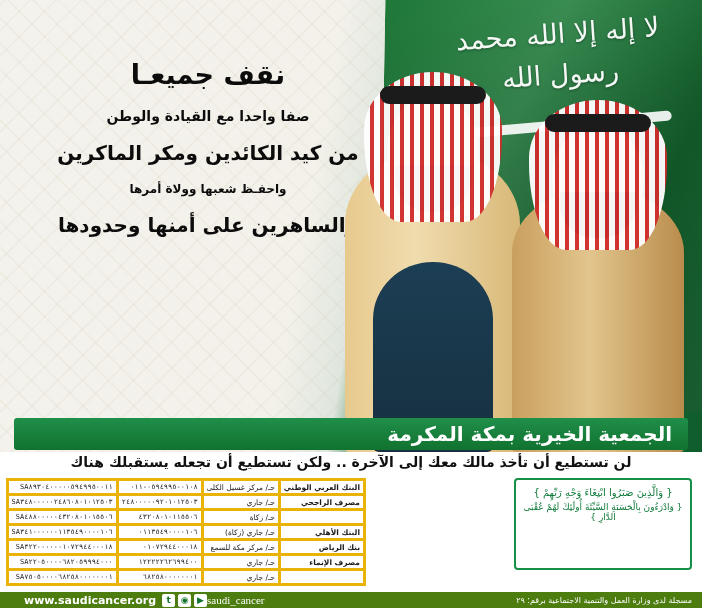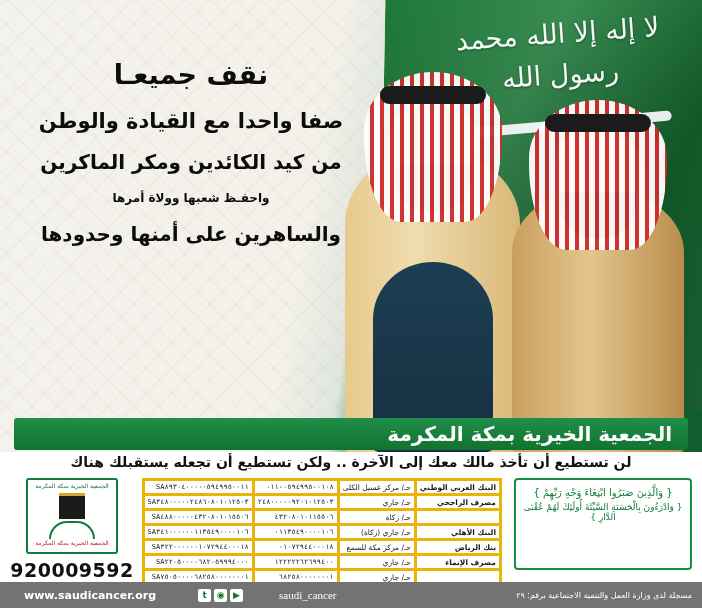--- a/index.html
+++ b/index.html
@@ -66,35 +66,35 @@
     width: 220px; height: 10px;
     background: #ffffff;
     border-radius: 5px;
     transform: rotate(-5deg);
     opacity: .9;
   }
 
   
   .headlines {
     position: absolute;
-    left: 1px; top: 58px;
+    left: 18px; top: 58px;
     width: 380px;
     direction: rtl;
     text-align: center;
     color: #0c0c0c;
   }
   .hl {
     font-family: "DejaVu Sans", sans-serif;
     font-weight: bold;
     line-height: 1.25;
     margin-bottom: 16px;
     white-space: nowrap;
   }
   .hl-1 { font-size: 27px; letter-spacing: 2px; }
-  .hl-2 { font-size: 21px; }
+  .hl-2 { font-size: 14px; }
   .hl-3 { font-size: 21px; letter-spacing: 1px; }
   .hl-4 { font-size: 20px; }
   .hl-5 { font-size: 12px; }
   .hl-6 { font-size: 20px; }
 
   
   .figure { position: absolute; bottom: 0; }
   .fig-a { right: 182px; bottom: 0; width: 175px; height: 388px; }
   .fig-b { right: 18px; bottom: 0; width: 172px; height: 352px; }
 
@@ -270,25 +270,24 @@
     font-weight: bold;
     font-size: 19px;
     color: #111;
     letter-spacing: .5px;
   }
 
   
   .footer {
     position: absolute;
     left: 0; bottom: 0;
-    width: 702px; height: 26px;
-    background: #737373;
+    width: 702px; height: 16px;
+    background: #4d7c0f;
     display: flex; align-items: center;
     padding: 0 10px;
-    gap: 36px;
   }
   .footer .url {
     color: #ffffff; font-size: 11px; font-weight: bold;
     margin-left: 14px;
   }
   .social { display: flex; align-items: center; gap: 3px; margin-left: 6px; }
   .sicon {
     width: 13px; height: 13px; border-radius: 2px;
     background: #ffffff; color: #10742f;
     font-size: 9px; line-height: 13px; text-align: center; font-weight: bold;
@@ -392,30 +391,20 @@
           <tr>
             <td class="bank"></td>
             <td class="kind">حـ/ جاري</td>
             <td class="acct">٦٨٢٥٨٠٠٠٠٠٠٠١</td>
             <td class="iban">SA٧٥٠٥٠٠٠٠٦٨٢٥٨٠٠٠٠٠٠٠١</td>
           </tr>
         </tbody>
       </table>
     </div>
 
-    <div class="logo-box">
-      <div class="logo-frame">
-        <div class="logo-top">الجمعية الخيرية بمكة المكرمة</div>
-        <div class="kaaba"></div>
-        <div class="logo-arch"></div>
-        <div class="logo-bottom">الجمعية الخيرية بمكة المكرمة</div>
-
-      </div>
-      <div class="phone">920009592</div>
-    </div>
 
   </div>
 
   <div class="footer">
     <span class="url">www.saudicancer.org</span>
     <span class="social">
       <span class="sicon">t</span>
       <span class="sicon">◉</span>
       <span class="sicon">▶</span>
     </span>

